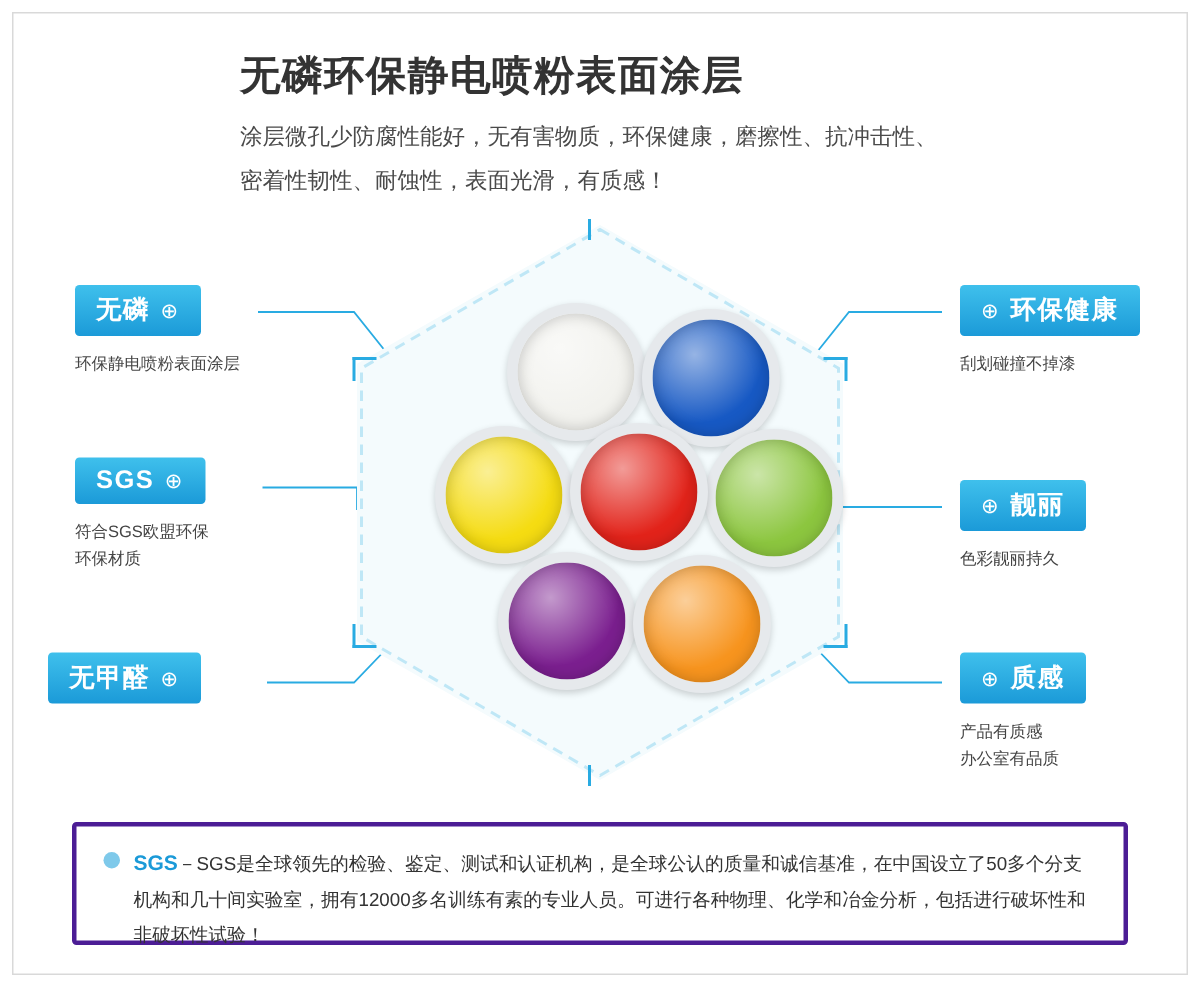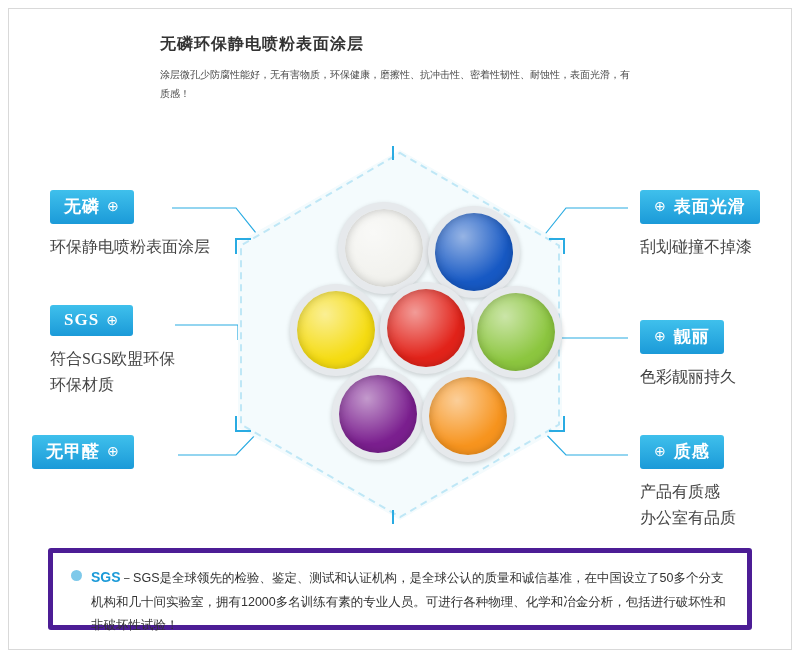--- a/index.html
+++ b/index.html
@@ -18,29 +18,29 @@
     width: 784px; height: 642px;
     border: 1px solid #d9d9d9;
   }
   
   .header {
     position: absolute;
     left: 160px; top: 34px;
     width: 600px;
   }
   .header-title {
-    font-size: 16px;
+    font-size: 27px;
     font-weight: bold;
     color: #333333;
     letter-spacing: 1px;
     margin: 0 0 12px 0;
     line-height: 1.2;
   }
   .header-sub {
-    font-size: 10px;
+    font-size: 15px;
     color: #4a4a4a;
     line-height: 1.9;
     margin: 0;
     width: 470px;
   }
   
   .stage {
     position: absolute;
     left: 0; top: 140px;
     width: 800px; height: 400px;
@@ -94,63 +94,62 @@
     left: 7px; top: 7px;
     width: 78px; height: 78px;
     border-radius: 50%;
     background: radial-gradient(circle at 36% 30%, rgba(255,255,255,0.55), rgba(255,255,255,0) 62%), var(--pc);
     box-shadow: inset 0 0 10px rgba(0,0,0,0.22);
   }
   
   .feat {
     position: absolute;
     width: 210px;
-    font-family: Liberation Serif, serif;
   }
   .pill {
     display: inline-flex;
     align-items: center;
     gap: 7px;
     background: linear-gradient(to bottom, #3fc0ec, #1b9ad8);
     color: #ffffff;
     font-size: 17px;
     font-weight: bold;
     padding: 5px 14px 6px 14px;
     border-radius: 3px;
     letter-spacing: 1px;
     white-space: nowrap;
   }
   .pill .mark {
     font-size: 14px;
     font-weight: normal;
   }
   .feat-desc {
     margin-top: 10px;
-    font-size: 16px;
+    font-size: 11px;
     color: #444444;
     line-height: 1.65;
   }
   .feat.left { text-align: left; }
   .feat.right { text-align: left; }
 
   .f1 { left: 50px; top: 50px; }
   .f2 { left: 50px; top: 165px; }
   .f3 { left: 32px; top: 295px; }
   .f4 { left: 640px; top: 50px; }
   .f5 { left: 640px; top: 180px; }
   .f6 { left: 640px; top: 295px; }
 
   .connector { position: absolute; left: 0; top: 0; width: 800px; height: 400px; pointer-events: none; }
 
   
   .note {
     position: absolute;
     left: 48px; top: 548px;
     width: 704px; height: 82px;
-    border: 5px solid #4c1d95;
+    border: 3px solid #4c1d95;
     border-radius: 3px;
     background: #ffffff;
     padding: 12px 18px 12px 18px;
   }
   .note-inner {
     display: flex;
     gap: 9px;
   }
   .bullet {
     flex: 0 0 auto;
@@ -234,21 +233,21 @@
   <div class="feat left f3">
     <span class="pill">
       <span>无甲醛</span>
       <span class="mark">⊕</span>
     </span>
   </div>
 
   <div class="feat right f4">
     <span class="pill">
       <span class="mark">⊕</span>
-      <span>表面光滑</span>
+      <span>环保健康</span>
     </span>
     <div class="feat-desc">刮划碰撞不掉漆</div>
   </div>
 
   <div class="feat right f5">
     <span class="pill">
       <span class="mark">⊕</span>
       <span>靓丽</span>
     </span>
     <div class="feat-desc">色彩靓丽持久</div>

